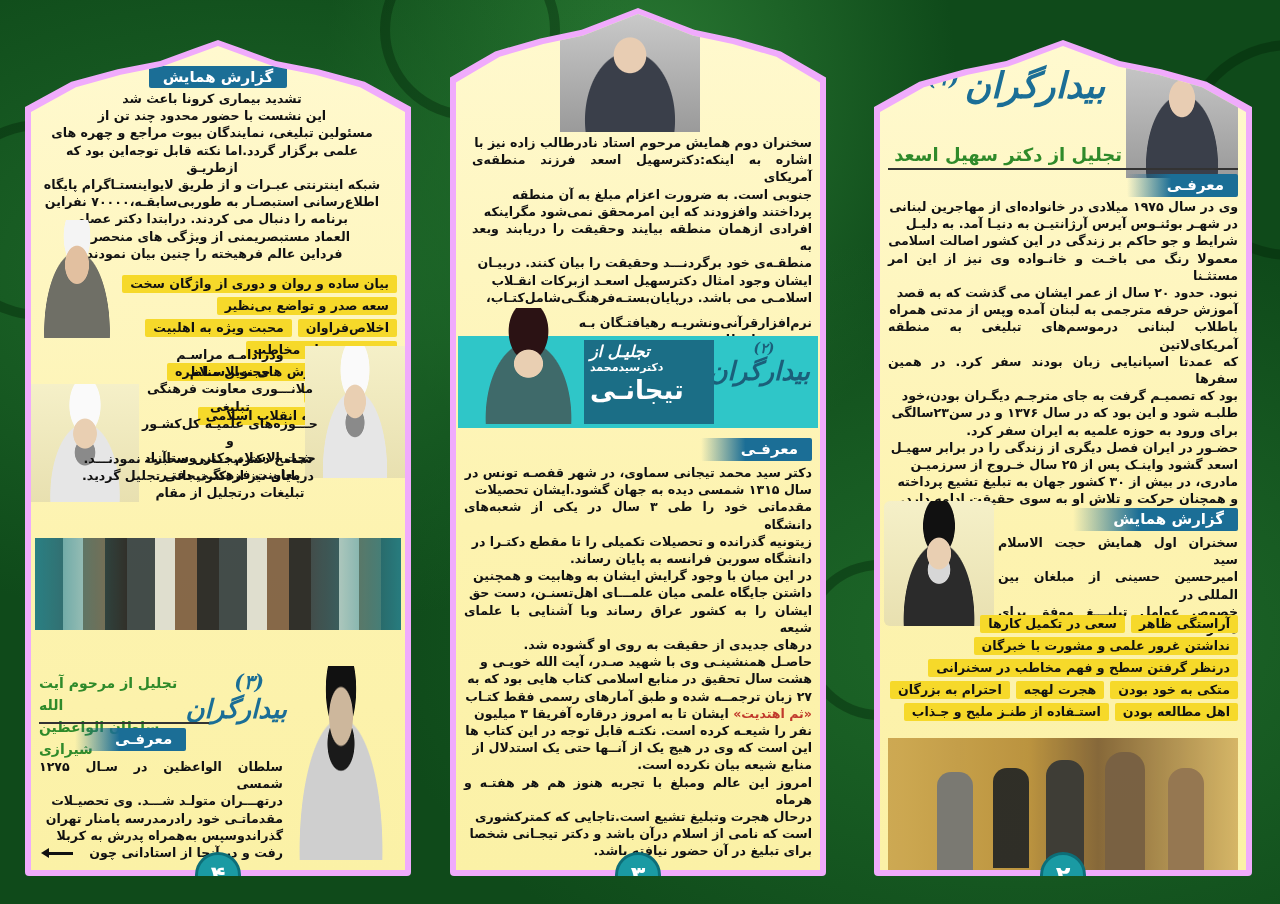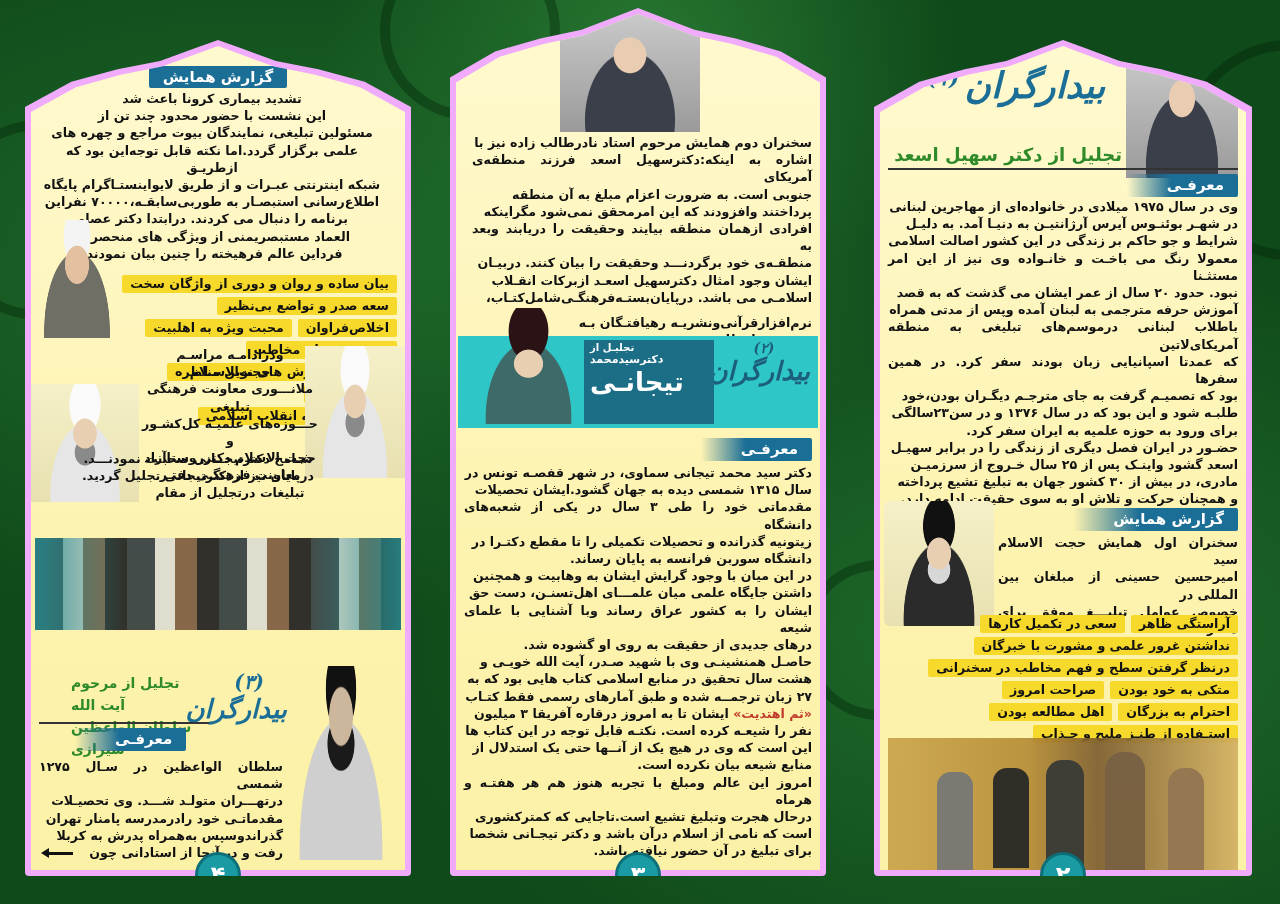--- a/index.html
+++ b/index.html
@@ -151,21 +151,21 @@
       <div>امیرحسین حسینی از مبلغان بین المللی در</div>
       <div>خصوص عوامل تبلیـــغ موفق برای دکتـر</div>
       <div>سهیل اسعد برشمرده:</div>
     </div>
     <div class="pill-row" style="position:absolute; right:8px; left:8px; top:566px;">
       <span class="pill">آراستگی ظاهر</span>
       <span class="pill">سعی در تکمیل کارها</span>
       <span class="pill">نداشتن غرور علمی و مشورت با خبرگان</span>
       <span class="pill">درنظر گرفتن سطح و فهم مخاطب در سخنرانی</span>
       <span class="pill">متکی به خود بودن</span>
-      <span class="pill">صراحت امروز</span>
+      <span class="pill">هجرت لهجه</span>
       <span class="pill">احترام به بزرگان</span>
       <span class="pill">اهل مطالعه بودن</span>
       <span class="pill">استـفاده از طنـز ملیح و جـذاب</span>
     </div>
     <div class="photo group-photo" style="right:8px; left:8px; top:692px; height:136px; background: linear-gradient(90deg, #c9a24a, #b58a34 40%, #7a5a2e 60%, #d2b060);">
       <div style="position:absolute; left:30%; top:30px; width:36px; height:100px; background:#1a1a1a; border-radius:14px 14px 0 0;"></div>
       <div style="position:absolute; left:45%; top:22px; width:38px; height:110px; background:#2a2a2a; border-radius:16px 16px 0 0;"></div>
       <div style="position:absolute; left:62%; top:14px; width:40px; height:120px; background:#6b5238; border-radius:18px 18px 0 0;"></div>
       <div style="position:absolute; left:80%; top:30px; width:36px; height:104px; background:#8a6a48; border-radius:16px 16px 0 0;"></div>
       <div style="position:absolute; left:14%; top:34px; width:36px; height:100px; background:#6d6d6d; border-radius:14px 14px 0 0;"></div>
@@ -189,21 +189,21 @@
       <div style="padding-left:90px;margin-top:8px;">نرم‌افزارقرآنی‌ونشریـه رهیافتـگان بـه</div>
       <div style="padding-left:90px;">مدعویـن اعطا شـــد.</div>
     </div>
 
     <div style="position:absolute; right:2px; left:2px; top:322px; height:92px; background:#2fc6c8;">
       <div style="position:absolute; right:8px; top:4px; width:92px; text-align:center;">
         <div class="title-calligraphy" style="font-size:14px; color:#1b5f7a;">(۲)</div>
         <div class="title-calligraphy" style="font-size:26px; color:#1b5f7a;">بیدارگران</div>
       </div>
       <div style="position:absolute; right:104px; top:4px; width:130px; height:84px; background:#1b6e86; color:#fff; text-align:left; padding:2px 6px; font-weight:bold;">
-        <div style="font-size:10px;">تجلیـل از</div>
+        <div style="font-size:16px;font-style:italic;">تجلیـل از</div>
         <div style="font-size:11px;">دکترسیدمحمد</div>
         <div style="font-size:26px; line-height:32px;">تیجانـی</div>
       </div>
       <div class="photo cleric-white" style="left:8px; top:-28px; width:125px; height:116px; background:
         radial-gradient(ellipse at 50% 48%, #e9cfb2 0 16%, transparent 17%),
         radial-gradient(ellipse at 50% 20%, #2b1214 0 22%, transparent 23%),
         radial-gradient(ellipse at 50% 95%, #3f6a6a 0 48%, transparent 49%);"></div>
     </div>
 
     <div style="position:absolute; right:8px; top:424px;">
@@ -289,21 +289,21 @@
 
     <div class="photo cleric" style="right:6px; top:620px; width:116px; height:194px; background:
       radial-gradient(ellipse at 50% 26%, #cdb79c 0 14%, transparent 15%),
       radial-gradient(ellipse at 50% 40%, #1a1a1a 0 16%, transparent 17%),
       radial-gradient(ellipse at 50% 12%, #111 0 18%, transparent 19%),
       radial-gradient(ellipse at 50% 95%, #cfcfcf 0 50%, transparent 51%);"></div>
     <div style="position:absolute; right:118px; top:624px; width:76px; text-align:center;">
       <div class="title-calligraphy" style="font-size:20px;">(۳)</div>
       <div class="title-calligraphy" style="font-size:26px;">بیدارگران</div>
     </div>
-    <div class="tribute-green" style="position:absolute; left:8px; right:200px; top:626px; font-size:14px; line-height:22px; text-align:left;margin-left:32px;">
+    <div class="tribute-green" style="position:absolute; left:8px; right:200px; top:626px; font-size:14px; line-height:22px; text-align:left;">
       <div>تجلیل از مرحوم آیت الله</div>
       <div>سلطان الواعظین شیرازی</div>
     </div>
     <div class="hr-line" style="position:absolute; left:8px; width:170px; top:676px;"></div>
     <div style="position:absolute; left:44px; top:682px;">
       <span class="section-label">معرفـی</span>
     </div>
     <div class="body-text" style="position:absolute; right:122px; left:8px; top:712px;">
       <div>سلطان الواعظین در سـال ۱۲۷۵ شمسی</div>
       <div>درتهـــران متولـد شـــد. وی تحصیـلات</div>

